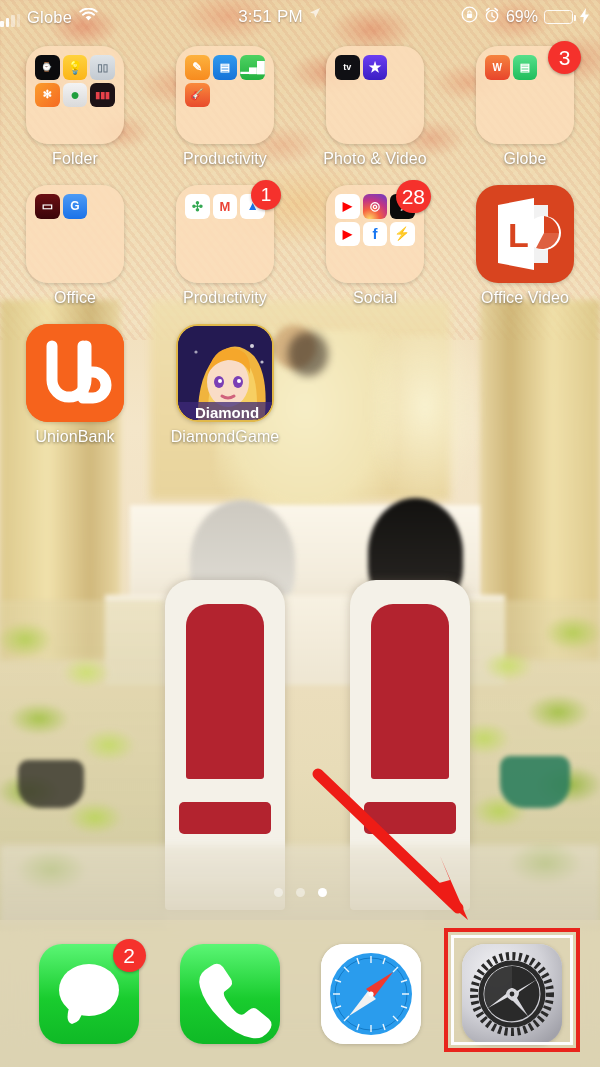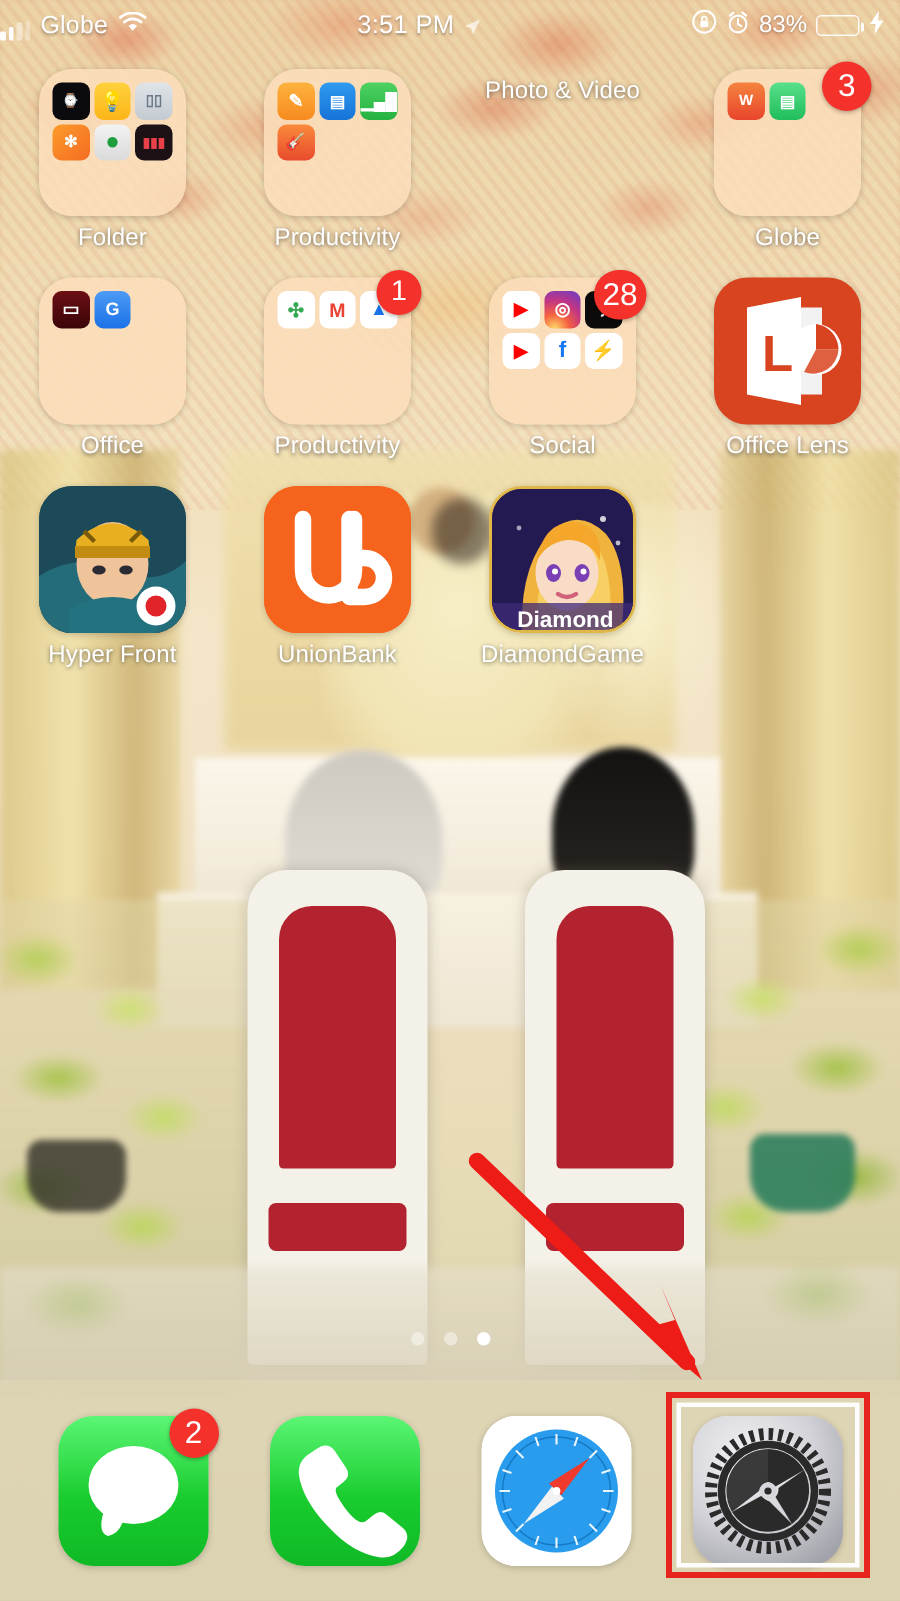--- a/index.html
+++ b/index.html
@@ -164,21 +164,21 @@
   }
 
   
   #statusbar {
     position:absolute; left:0; top:0; width:600px; height:34px;
     display:flex; align-items:center; z-index:40;
     color:#fff; font-size:17px;
     text-shadow:0 1px 2px rgba(0,0,0,.35);
   }
   .sb-left { display:flex; align-items:flex-end; gap:7px; flex:0 0 auto; }
-  .sb-center { flex:1; display:flex; align-items:flex-end; justify-content:center; gap:6px; }
+  .sb-center { flex:1; display:flex; align-items:flex-start; justify-content:center; gap:6px; }
   .sb-right { display:flex; align-items:center; gap:6px; padding-right:10px; flex:0 0 auto; }
 
   .sig-bars { display:flex; align-items:flex-end; gap:2px; height:13px; }
   .sig-bars i { display:block; width:3.5px; background:#fff; border-radius:1px; opacity:.95; }
   .sig-bars i:nth-child(1){height:6px;}
   .sig-bars i:nth-child(2){height:9px;}
   .sig-bars i:nth-child(3){height:12px;opacity:.45;}
   .sig-bars i:nth-child(4){height:13px;opacity:.3;}
   .carrier { font-size:16.5px; letter-spacing:.2px; }
   .clock { font-size:17px; font-weight:400; letter-spacing:.2px; }
@@ -375,21 +375,21 @@
         <path d="M6.9 7.8 V6.6 a1.6 1.6 0 0 1 3.2 0 V7.8" stroke="#fff" stroke-width="1.1" fill="none"></path>
       </svg>
     </span>
     <span>
       <svg width="16" height="16" viewBox="0 0 16 16">
         <circle cx="8" cy="9" r="5.6" stroke="#fff" stroke-width="1.4" fill="none"></circle>
         <path d="M8 5.6 V9 L10.3 10.4" stroke="#fff" stroke-width="1.3" fill="none" stroke-linecap="round"></path>
         <path d="M2.6 3.4 L5 1.4 M13.4 3.4 L11 1.4" stroke="#fff" stroke-width="1.5" stroke-linecap="round"></path>
       </svg>
     </span>
-    <span class="pct">83%</span>
+    <span class="pct">69%</span>
     <span class="battery">
       <span class="fill" style="width:83%"></span>
     </span>
     <span class="bolt">
       <svg width="11" height="16" viewBox="0 0 11 16">
         <path d="M7 0 L1 9 H4.6 L4 16 L10 6.6 H6.3 Z" fill="#fff"></path>
       </svg>
     </span>
   </div>
 </div>
@@ -438,20 +438,34 @@
           <span class="glyph" style="font-size:11px">🎸</span>
         </div>
         <div class="mini empty"></div>
         <div class="mini empty"></div>
       </div>
     </div>
     <div class="app-label">Productivity</div>
   </div>
 
   <div class="app">
+    <div class="icon-wrap">
+      <div class="icon folder">
+        <div class="mini ic-appletv">
+          <span class="glyph" style="font-size:9px">tv</span>
+        </div>
+        <div class="mini ic-imovie">
+          <span class="glyph" style="font-size:14px">★</span>
+        </div>
+        <div class="mini empty"></div>
+        <div class="mini empty"></div>
+        <div class="mini empty"></div>
+        <div class="mini empty"></div>
+      </div>
+    </div>
     <div class="app-label">Photo &amp; Video</div>
   </div>
 
   <div class="app">
     <div class="icon-wrap">
       <div class="icon folder">
         <div class="mini ic-word">
           <span class="glyph" style="font-size:10px">W</span>
         </div>
         <div class="mini ic-notes2">
@@ -539,45 +553,25 @@
         <svg width="98" height="98" viewBox="0 0 98 98">
           <path d="M22 20 L58 13 V85 L22 78 Z" fill="#fff"></path>
           <path d="M58 20 H72 V78 H58 Z" fill="#f2f2f2"></path>
           <text x="32" y="62" font-family="Liberation Sans, sans-serif" font-size="34" font-weight="700" fill="#d8441f">L</text>
           <circle cx="68" cy="48" r="17" fill="#fff"></circle>
           <path d="M68 48 L68 31 A17 17 0 0 1 83 48 Z" fill="#d8441f"></path>
           <path d="M68 48 L83 48 A17 17 0 0 1 60 63 Z" fill="#d8441f" opacity=".85"></path>
         </svg>
       </div>
     </div>
-    <div class="app-label">Office Lens</div>
-  </div>
-
-
-
-  <div class="app">
-    <div class="icon-wrap">
-      <div class="icon ic-hyper">
-        <svg width="98" height="98" viewBox="0 0 98 98">
-          <rect width="98" height="98" fill="#1d4a58"></rect>
-          <path d="M0 60 Q25 44 52 56 T98 50 V98 H0 Z" fill="#2e8d9c" opacity=".5"></path>
-          <ellipse cx="49" cy="52" rx="24" ry="28" fill="#f0c49a"></ellipse>
-          <path d="M25 36 Q49 14 73 36 L74 46 Q49 36 24 46 Z" fill="#e8b021"></path>
-          <path d="M24 40 h50 v8 h-50 z" fill="#c28c12"></path>
-          <path d="M30 30 l7 7 M68 30 l-7 7" stroke="#7a5a08" stroke-width="3"></path>
-          <ellipse cx="40" cy="56" rx="4.5" ry="3" fill="#2b2b33"></ellipse>
-          <ellipse cx="58" cy="56" rx="4.5" ry="3" fill="#2b2b33"></ellipse>
-          <path d="M20 82 Q49 66 78 82 V98 H20 Z" fill="#22727f"></path>
-          <circle cx="78" cy="80" r="13" fill="#fff"></circle>
-          <path d="M71 80 a7 7 0 0 1 14 0 a7 7 0 0 1 -14 0" fill="#e0242a"></path>
-        </svg>
-      </div>
-    </div>
-    <div class="app-label">Hyper Front</div>
-  </div>
+    <div class="app-label">Office Video</div>
+  </div>
+
+
+
 
   <div class="app">
     <div class="icon-wrap">
       <div class="icon ic-ub">
         <svg width="98" height="98" viewBox="0 0 98 98">
           <rect width="98" height="98" fill="#f6631c"></rect>
           <path d="M26 22 V56 a17 17 0 0 0 34 0 V22" stroke="#fff" stroke-width="11" fill="none" stroke-linecap="round"></path>
           <path d="M57 22 V74 H67 a13 13 0 0 0 0 -26 H59" stroke="#fff" stroke-width="11" fill="none" stroke-linejoin="round" stroke-linecap="round"></path>
         </svg>
       </div>

